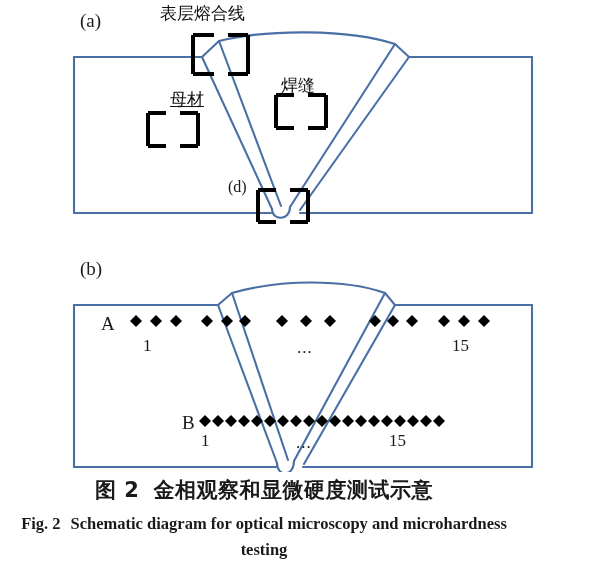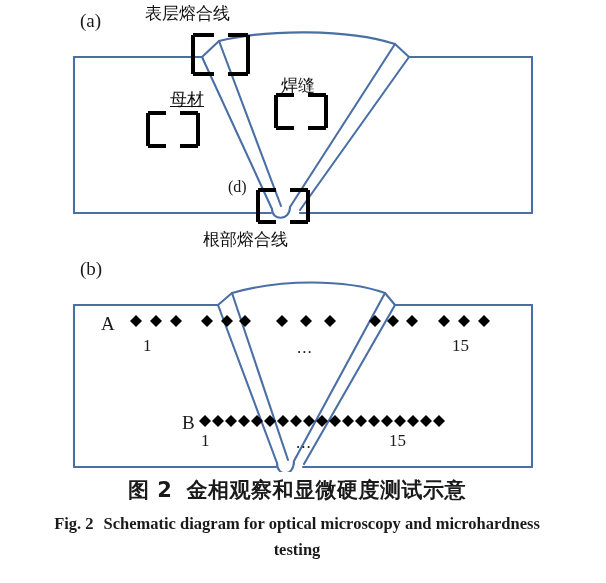--- a/index.html
+++ b/index.html
@@ -35,21 +35,21 @@
   #panel-b-tag { left: 80px;  top: 258px; }
   #panel-d-tag { left: 228px; top: 178px; font-size: 16px; }
 
   .cn-label {
     position: absolute;
     font-family: "DejaVu Sans", "Liberation Sans", sans-serif;
     font-size: 17px;
     color: #101010;
     white-space: nowrap;
   }
-  #label-surface-fusion { left: 145px; top: 2px; }
+  #label-surface-fusion { left: 160px; top: 2px; }
   #label-base-metal     { left: 170px; top: 88px; text-decoration: underline; }
   #label-weld-seam      { left: 281px; top: 74px; }
   #label-root-fusion    { left: 203px; top: 228px; }
 
   .row-letter {
     position: absolute;
     font-size: 19px;
   }
   #row-a-letter { left: 101px; top: 313px; }
   #row-b-letter { left: 182px; top: 412px; }
@@ -64,21 +64,20 @@
   #row-b-idx-1  { left: 201px; top: 431px; }
   #row-b-idx-15 { left: 389px; top: 431px; }
   #row-b-dots   { left: 296px; top: 433px; letter-spacing: 1px; }
 
   .caption-block {
     position: absolute;
     left: 0;
     top: 476px;
     width: 528px;
     text-align: center;
-    padding-left: 33px;
   }
   .caption-cn {
     font-family: "DejaVu Sans", "Liberation Sans", sans-serif;
     font-size: 21px;
     font-weight: bold;
     letter-spacing: 0.5px;
     margin-bottom: 7px;
   }
   .caption-cn .fig-no { margin-right: 14px; }
   .caption-en {
@@ -233,21 +232,20 @@
     </g>
   </svg>
 
   <div class="panel-tag" id="panel-a-tag">(a)</div>
   <div class="panel-tag" id="panel-b-tag">(b)</div>
   <div class="panel-tag" id="panel-d-tag">(d)</div>
 
   <div class="cn-label" id="label-surface-fusion">表层熔合线</div>
   <div class="cn-label" id="label-base-metal">母材</div>
   <div class="cn-label" id="label-weld-seam">焊缝</div>
-  <div class="cn-label" id="label-root-fusion">根部熔合线</div>
 
   <div class="row-letter" id="row-a-letter">A</div>
   <div class="idx" id="row-a-idx-1">1</div>
   <div class="idx" id="row-a-dots">...</div>
   <div class="idx" id="row-a-idx-15">15</div>
 
   <div class="row-letter" id="row-b-letter">B</div>
   <div class="idx" id="row-b-idx-1">1</div>
   <div class="idx" id="row-b-dots">...</div>
   <div class="idx" id="row-b-idx-15">15</div>

